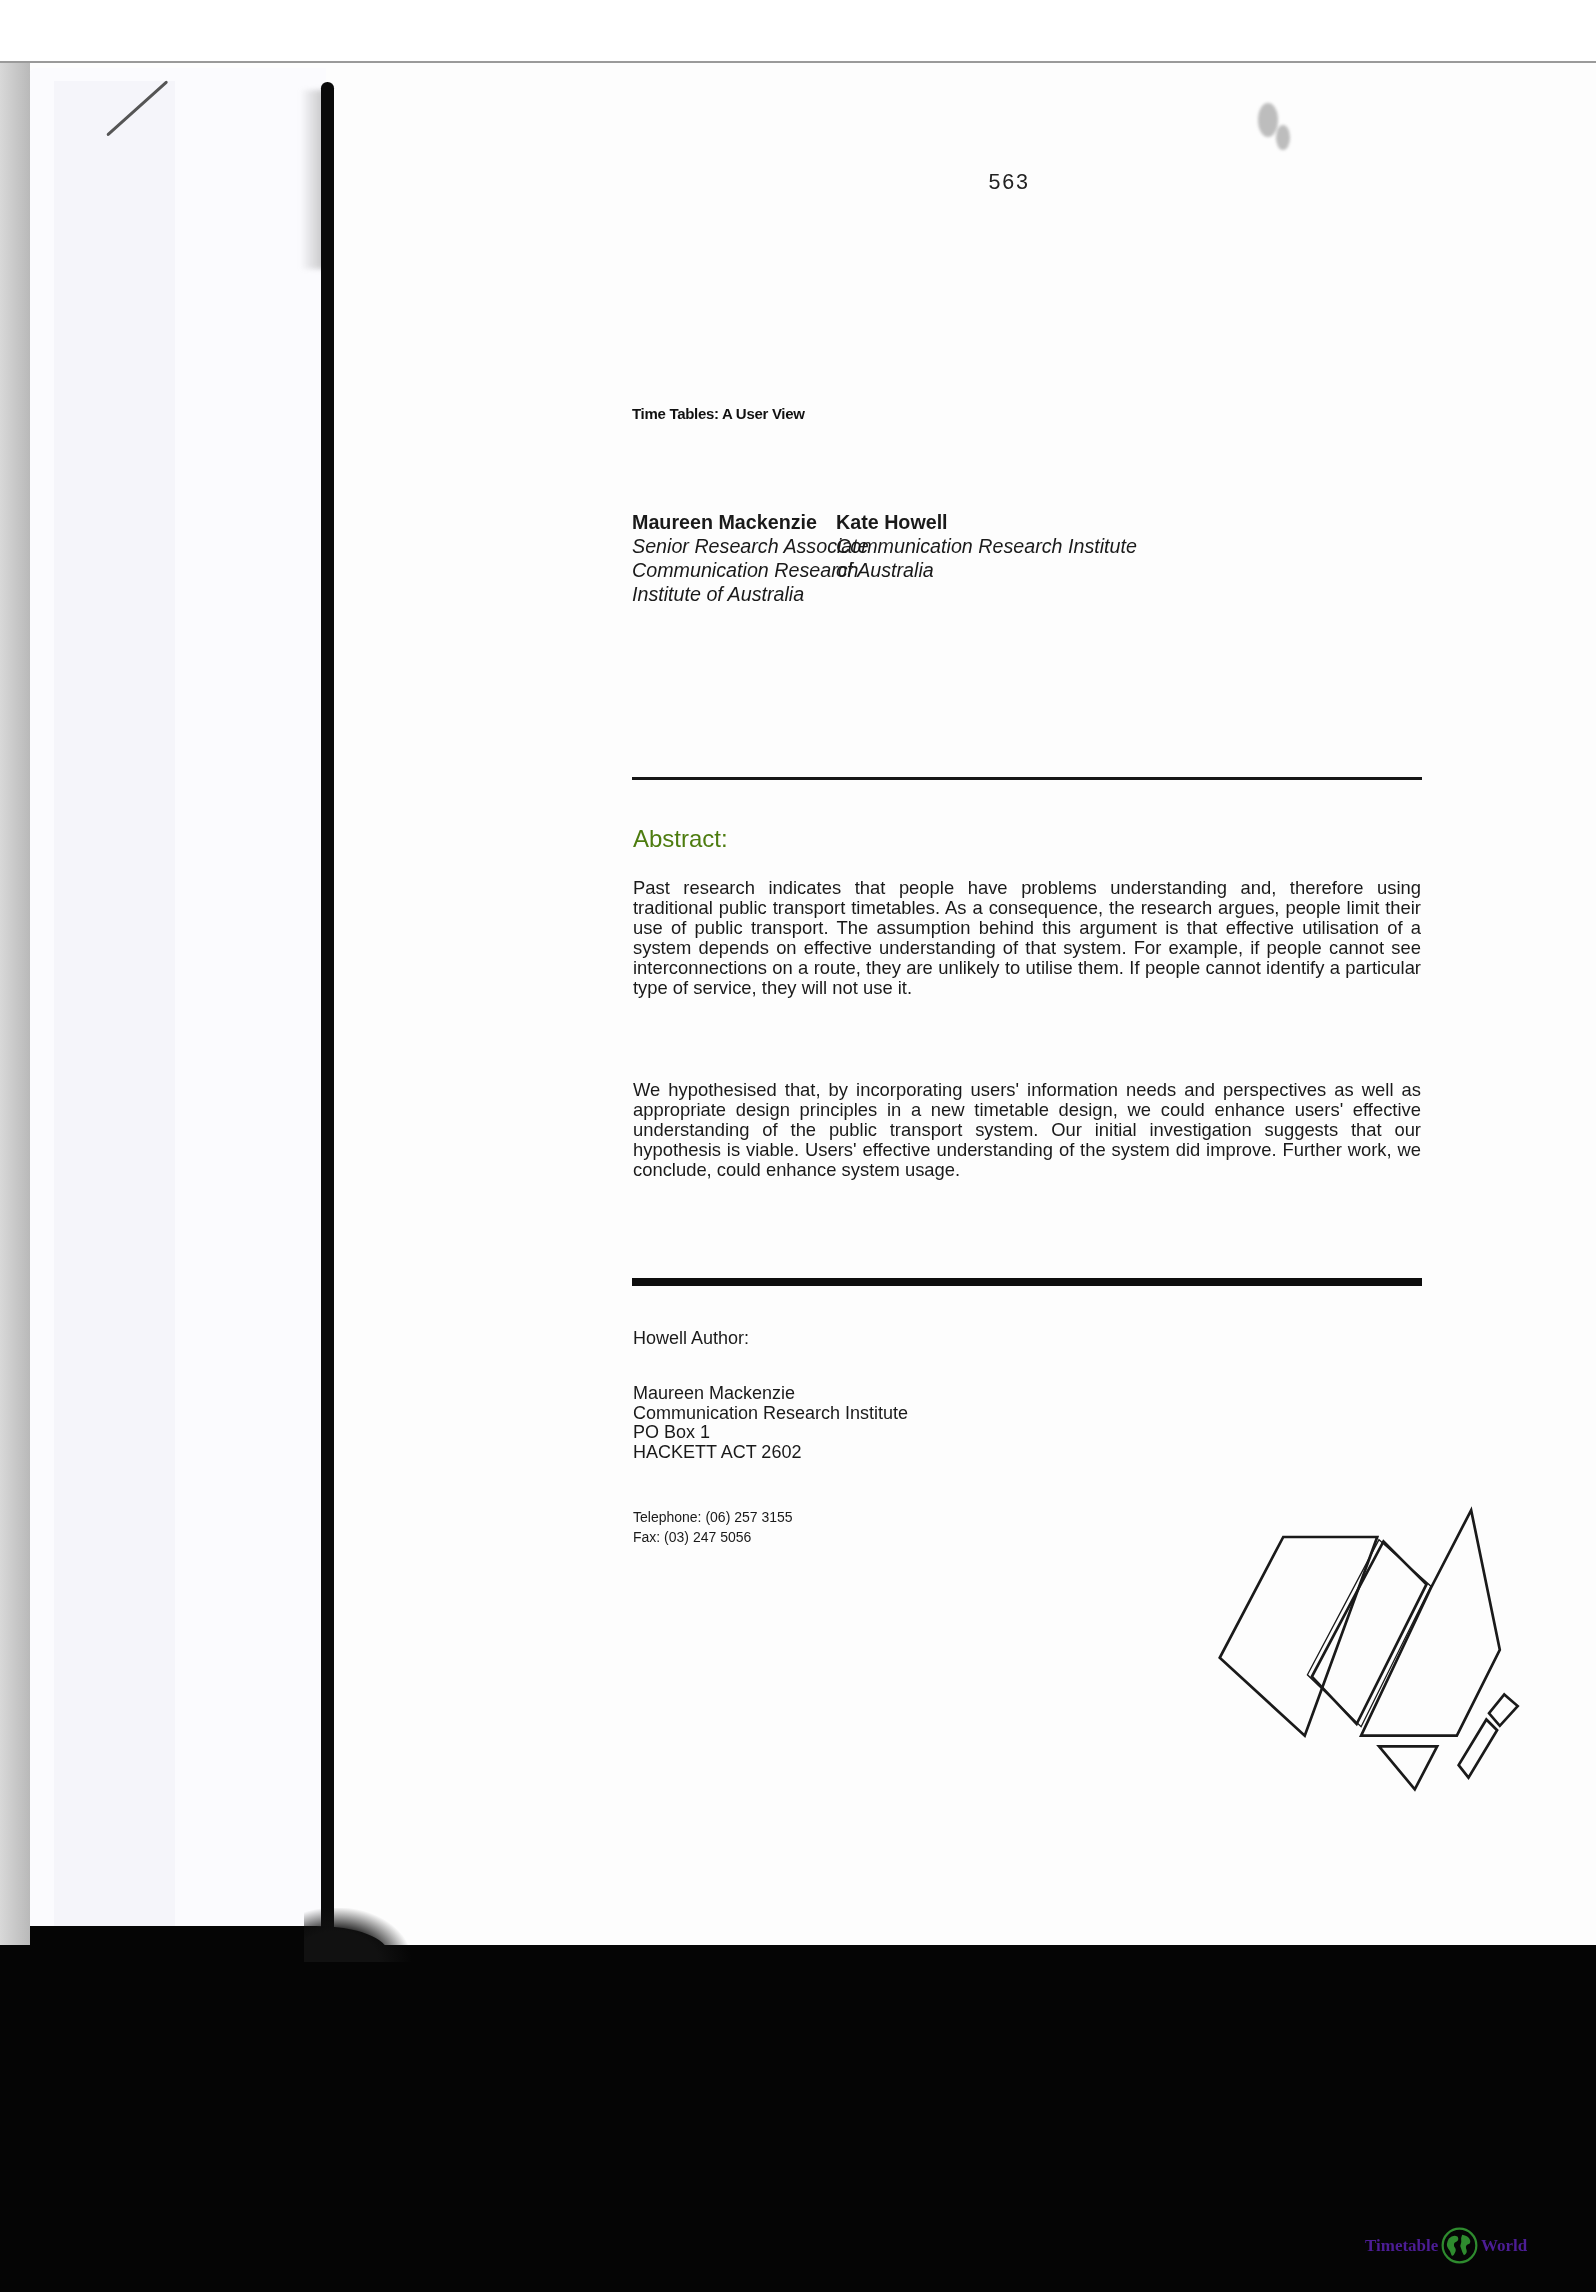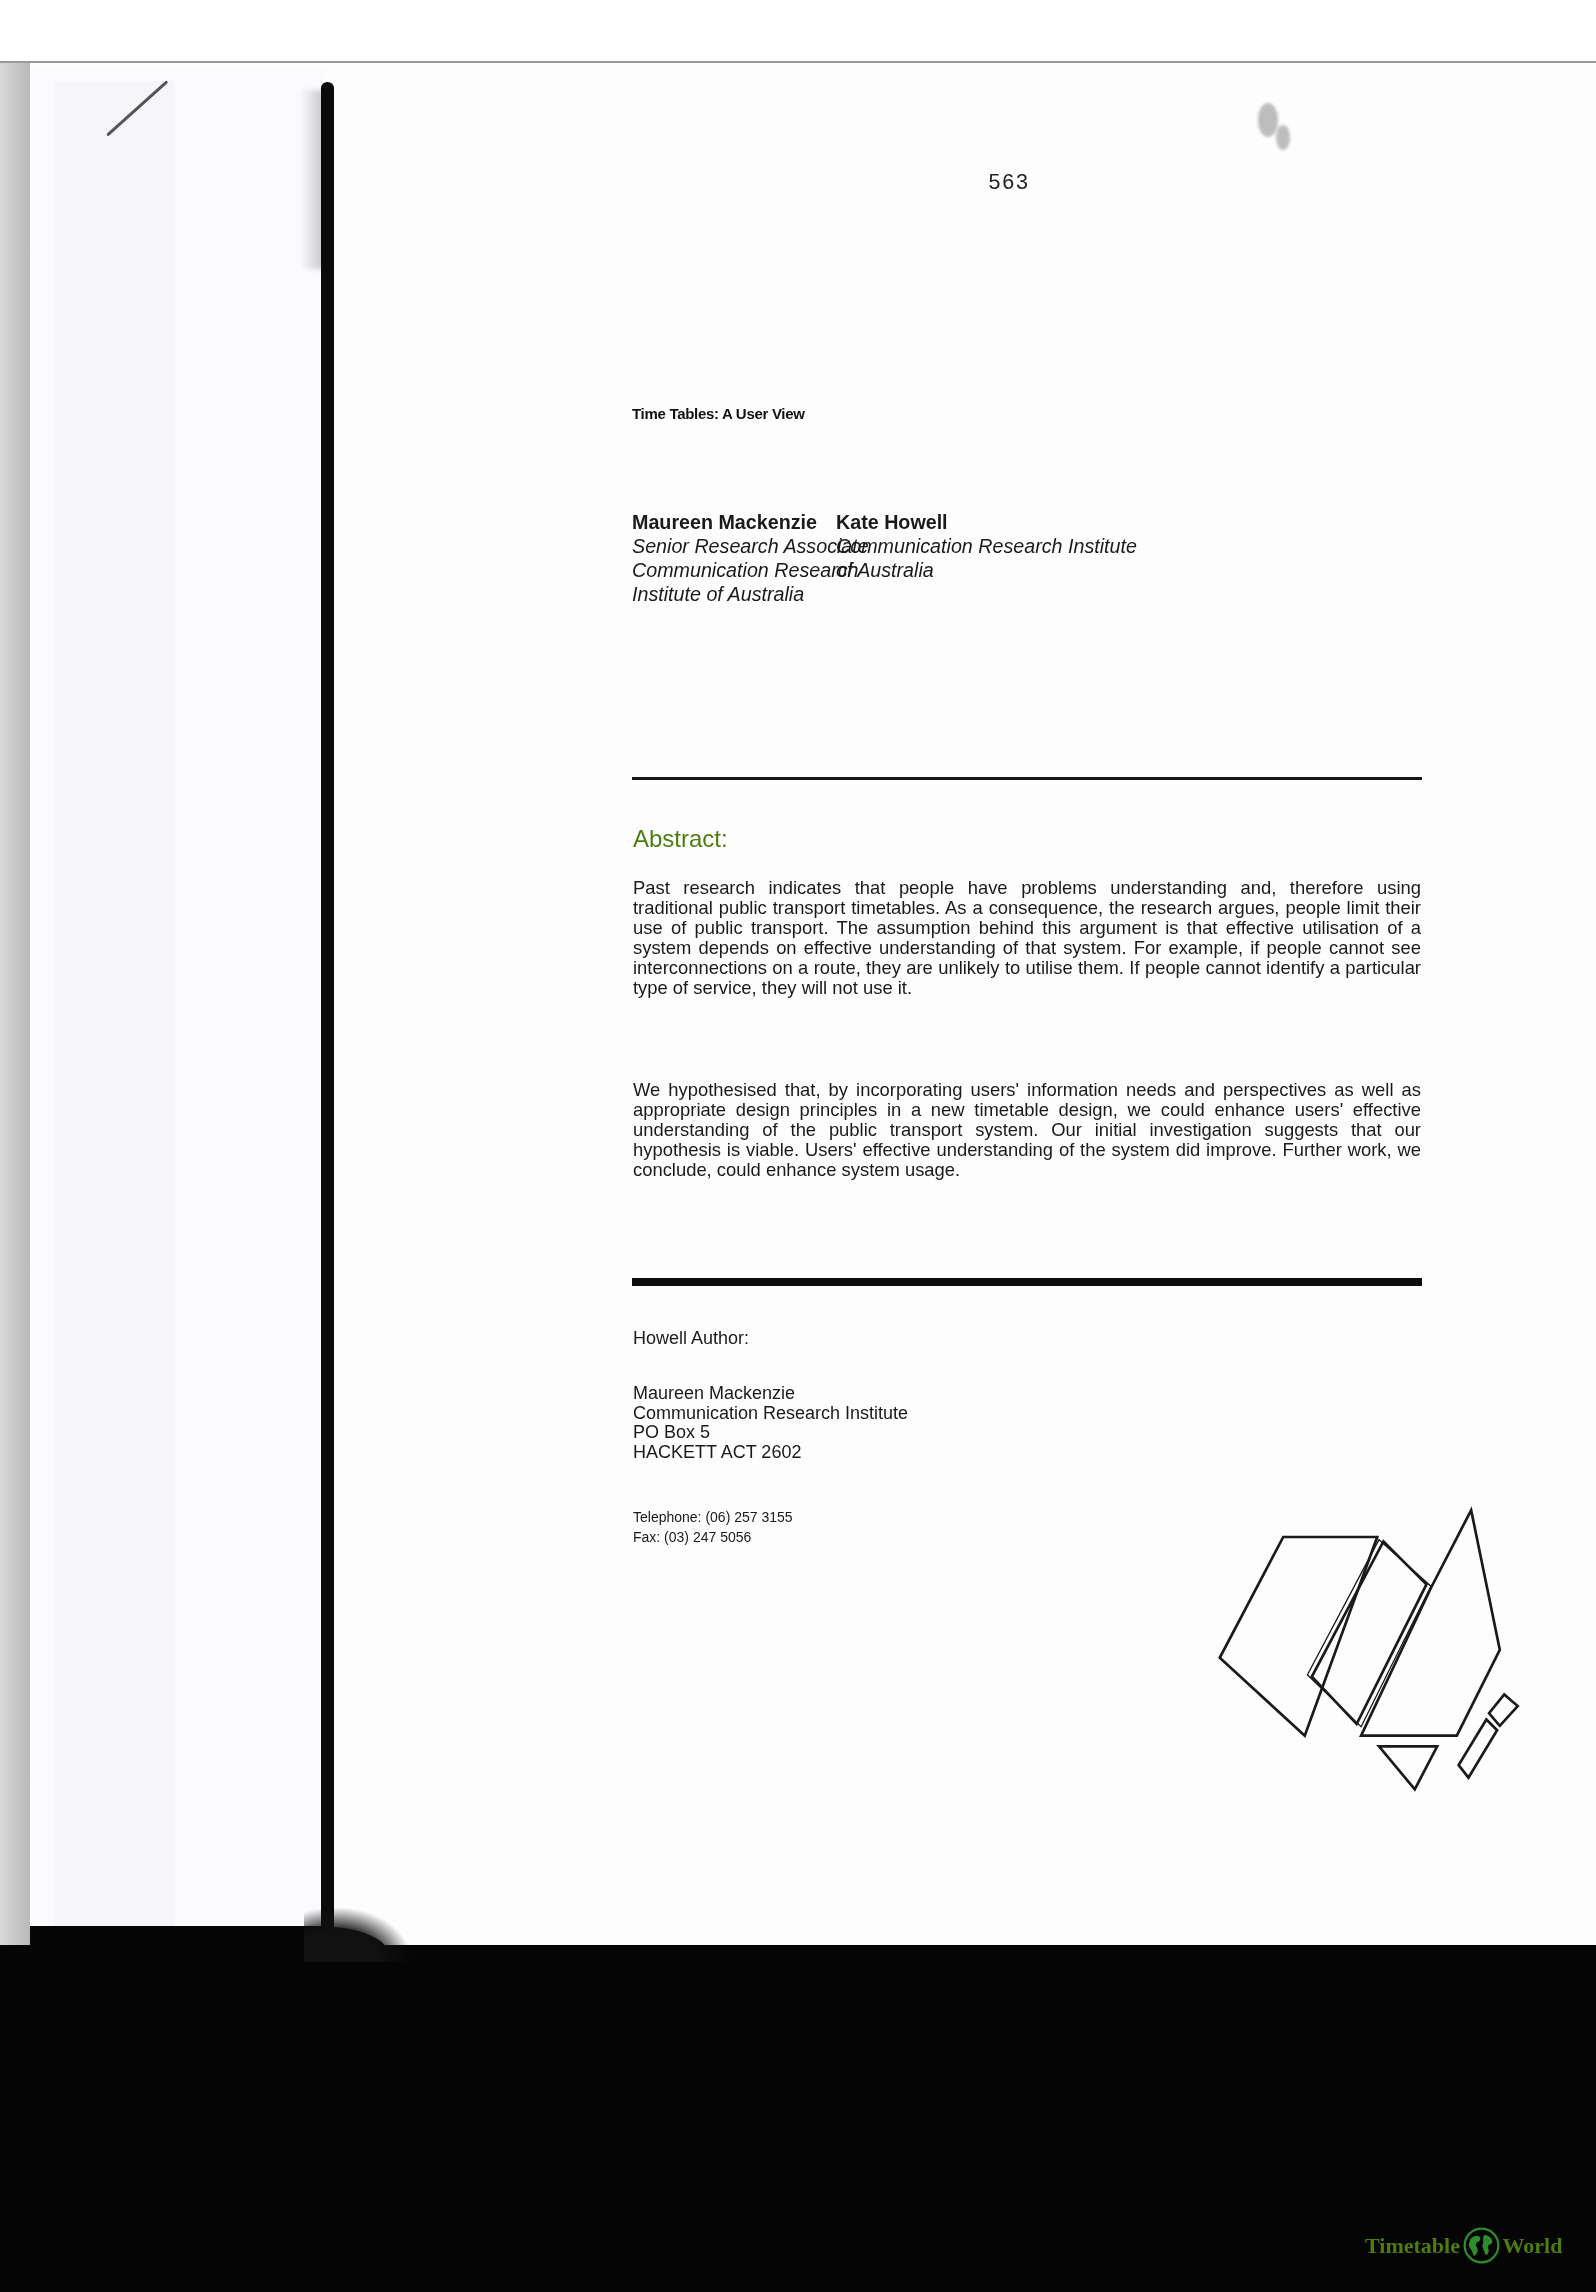--- a/index.html
+++ b/index.html
@@ -133,21 +133,21 @@
       position: absolute; left: 633px; top: 1508px;
       font-size: 14px; line-height: 19.7px; color: #1a1a1a;
     }
     .logo {
       position: absolute; left: 1191px; top: 1469px; width: 376px; height: 340px;
     }
     .watermark {
       position: absolute; left: 1365px; top: 2226px;
       display: flex; align-items: center;
       font-family: "Liberation Serif", "DejaVu Serif", serif;
-      font-size: 22px; color: #4d7c0f; font-weight: bold;
+      font-size: 17px; color: #4c1d95; font-weight: bold;
     }
     .watermark .globe {
       width: 39px; height: 39px; margin: 0 1.8px;
     }
   </style>
 </head>
 <body>
 
 <div class="scan-top"></div>
 <div class="scan-top-edge"></div>
@@ -187,21 +187,21 @@
   <div class="abstract-label">Abstract:</div>
   <p class="abstract abstract-p1" style="margin:0;">Past research indicates that people have problems understanding and, therefore using traditional public transport timetables.  As a consequence, the research argues, people limit their use of public transport. The assumption behind this argument is that effective utilisation of a system depends on effective understanding of that system.  For example, if people cannot see interconnections on a route, they are unlikely to utilise them.  If people cannot identify a particular type of service, they will not use it.</p>
   <p class="abstract abstract-p2" style="margin:0;">We hypothesised that, by incorporating users' information needs and perspectives as well as appropriate design principles in a new timetable design, we could enhance users' effective understanding of the public transport system.  Our initial investigation suggests that our hypothesis is viable.  Users' effective understanding of the system did improve.  Further work, we conclude, could enhance system usage.</p>
 
   <div class="rule-thick"></div>
 
   <div class="contact-label">Howell Author:</div>
   <div class="contact-address">
     <div>Maureen Mackenzie</div>
     <div>Communication Research Institute</div>
-    <div>PO Box 5</div>
+    <div>PO Box 1</div>
     <div>HACKETT  ACT  2602</div>
   </div>
   <div class="contact-phone">
     <div>Telephone:  (06) 257 3155</div>
     <div>Fax:  (03) 247 5056</div>
   </div>
 
   <svg class="logo" viewBox="0 0 420 380" fill="none" stroke="#1a1a1a" stroke-width="3" stroke-linejoin="miter">
 
     <polygon points="103,76 208,76 127,298 32,211"></polygon>

